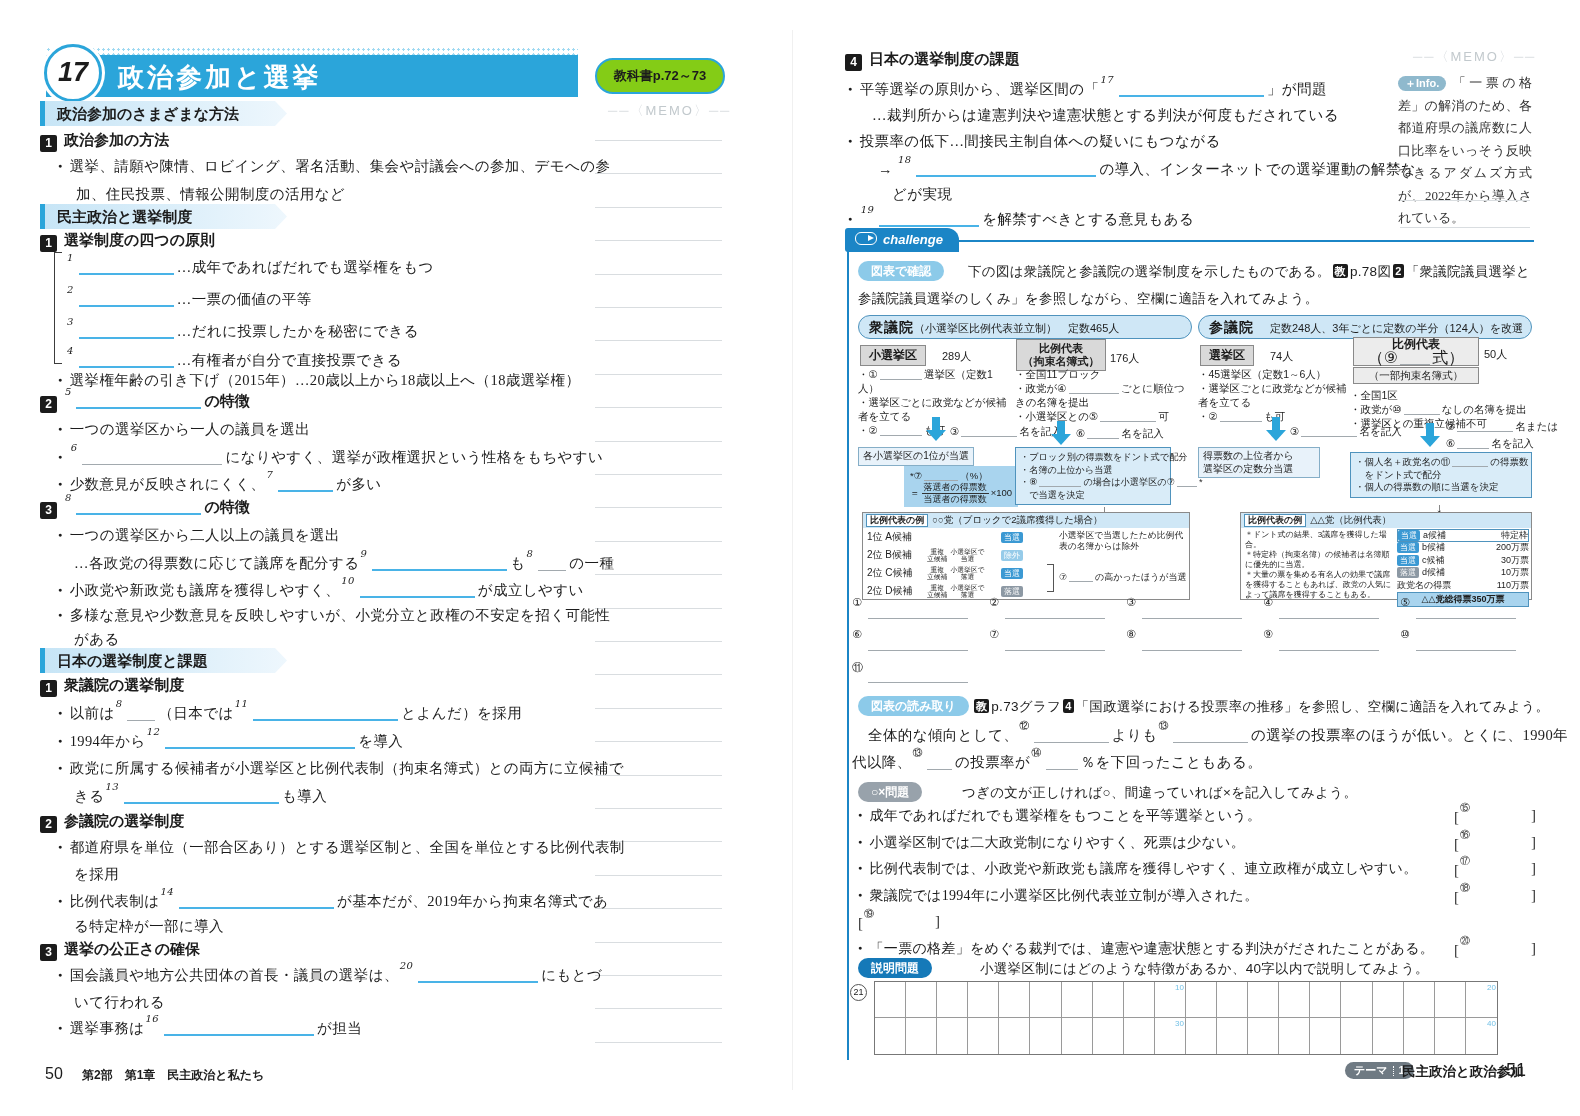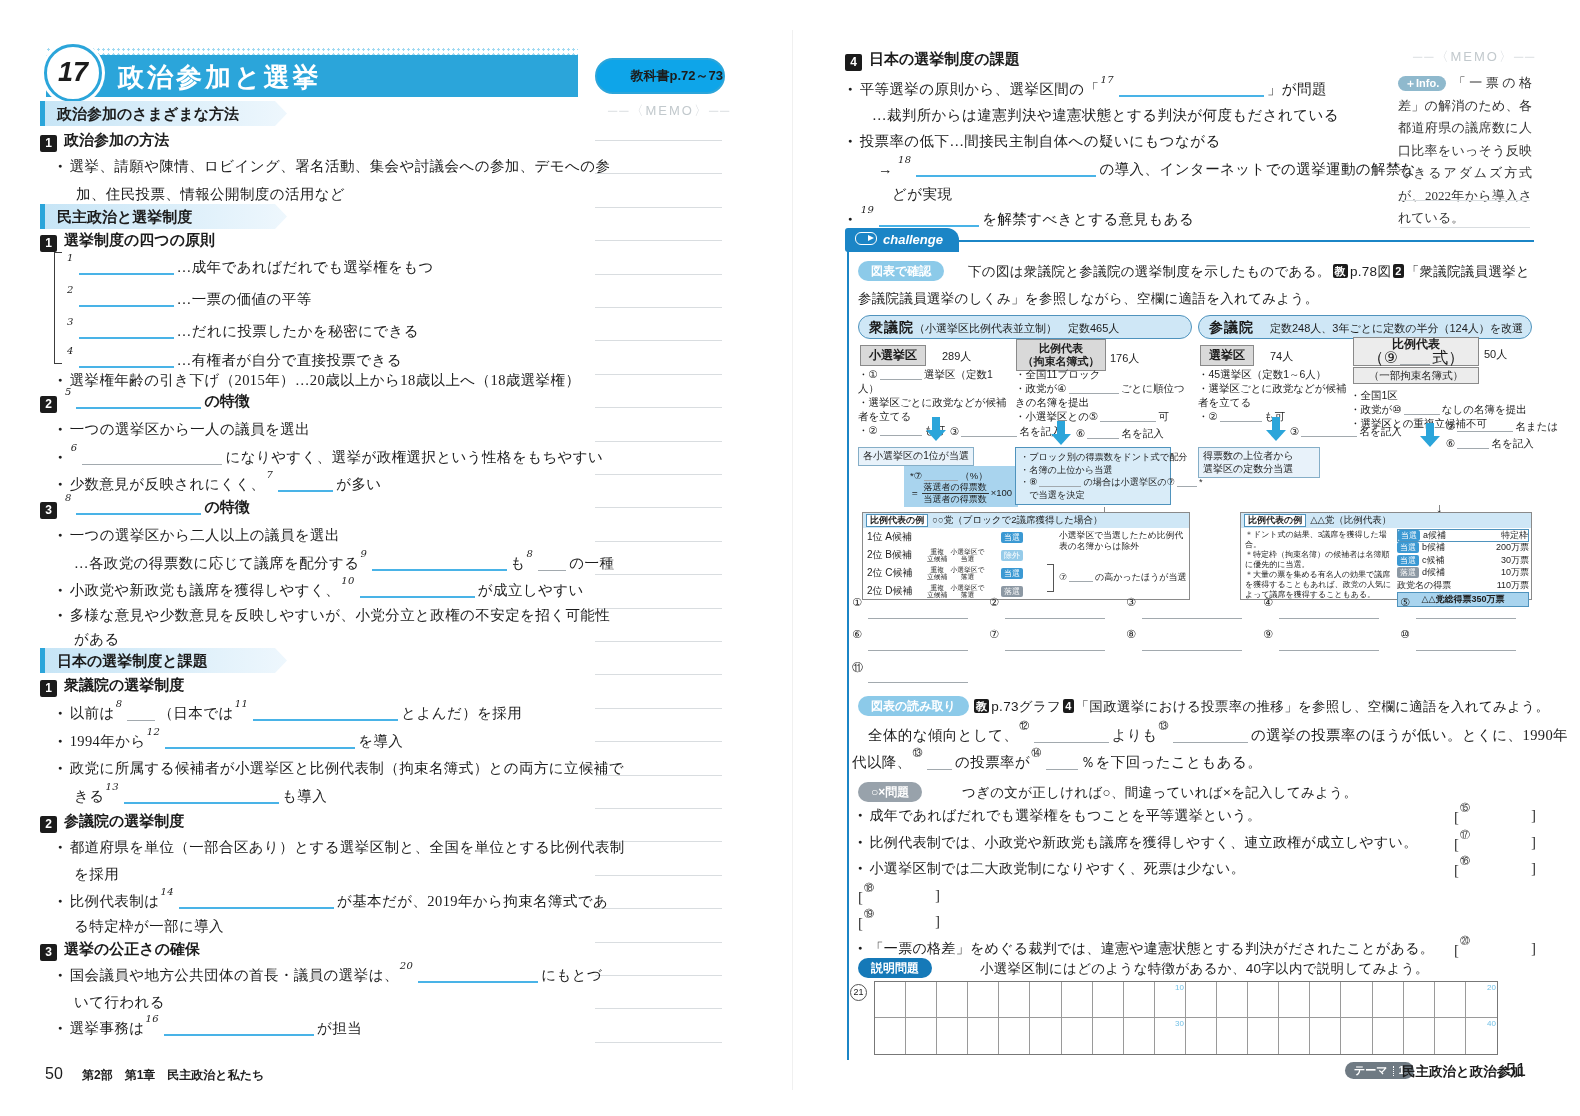--- a/index.html
+++ b/index.html
@@ -26,21 +26,21 @@
 .kbox{display:inline-block;background:#1b1b1b;color:#fff;font:bold 11px/14px "Liberation Sans",sans-serif;
   padding:0 2px;border-radius:2px;margin:0 2px;vertical-align:1px}
 
 .dots{position:absolute;left:46px;top:47px;width:532px;height:8px;
   background-image:radial-gradient(#9ed9f2 1px,transparent 1.3px);background-size:5px 5px}
 .hbar{position:absolute;left:46px;top:55px;width:532px;height:42px;background:var(--blue)}
 .htitle{position:absolute;left:72px;top:7px;font:bold 26px/30px "Liberation Sans",sans-serif;color:#fff;letter-spacing:3px}
 .lcirc{position:absolute;left:44px;top:44px;width:52px;height:52px;border:3px solid var(--blue);border-radius:50%;
   background:#fff;box-shadow:0 0 0 3px #fff;text-align:center;font:bold italic 27px/50px "Liberation Sans",sans-serif}
 .refpill{position:absolute;left:595px;top:58px;width:126px;height:32px;border:2px solid var(--blue);border-radius:18px;
-  background:#0ea5e9;text-align:right;font:bold 13px/32px "Liberation Sans",sans-serif}
+  background:#84cc16;text-align:center;font:bold 13px/32px "Liberation Sans",sans-serif}
 
 .stag{position:absolute;left:40px;width:230px;height:25px;border-left:5px solid var(--blue);
   background:linear-gradient(90deg,#c7e5f6,#eef7fd);font:bold 15px/25px "Liberation Sans",sans-serif;
   padding-left:12px;clip-path:polygon(0 0,calc(100% - 12px) 0,100% 50%,calc(100% - 12px) 100%,0 100%)}
 
 .memohd{position:absolute;color:var(--memotext);font:13px/1 "Liberation Sans",sans-serif;letter-spacing:2px}
 .memohd::before{content:"──〈";color:var(--memoline)}
 .memohd::after{content:"〉──";color:var(--memoline)}
 .memocol{position:absolute}
 .memoline{position:absolute;left:0;width:127px;height:1px;background:var(--memoline)}
@@ -346,20 +346,25 @@
   <div class="prbox" style="left:155px;top:52px;font-size:10.5px;line-height:15px">（一部拘束名簿式）</div>
   <div class="seats" style="left:286px;top:32px">50人</div>
   <div class="dglist" style="left:152px;top:73px;width:182px">
     <div>・全国1区</div>
     <div>・政党が⑩<span class="blank gray" style="width: 36px;"></span>なしの名簿を提出</div>
     <div>・選挙区との重複立候補不可</div>
   </div>
   <div class="barrow" style="left:222px;top:108px"></div>
   <div class="anote" style="left:248px;top:105px">③<span class="blank gray" style="width: 56px;"></span>名または</div>
   <div class="anote" style="left:248px;top:122px">⑥<span class="blank gray" style="width: 32px;"></span>名を記入</div>
+  <div class="ibox" style="left:152px;top:137px;width:182px;box-sizing:border-box;font-size:9.5px">
+    <div>・個人名＋政党名の⑪<span class="blank gray" style="width: 36px;"></span>の得票数</div>
+    <div>　をドント式で配分</div>
+    <div>・個人の得票数の順に当選を決定</div>
+  </div>
   <div class="sarrow" style="left:238px;top:186px"></div>
   <div class="exbox" style="left:42px;top:197px;width:290px;height:86px">
     <div class="exhead">
         <span class="exlabel">比例代表の例</span>
         <span>△△党（比例代表）</span>
       </div>
     <div class="exnotes" id="exRnotes">
         <div class="exnote">＊ドント式の結果、3議席を獲得した場合。</div>
         <div class="exnote">＊特定枠（拘束名簿）の候補者は名簿順に優先的に当選。</div>
         <div class="exnote">＊大量の票を集める有名人の効果で議席を獲得することもあれば、政党の人気によって議席を獲得することもある。</div>
@@ -416,28 +421,29 @@
 <div class="ln" style="left:852px;top:753px">代以降、<sup class="bnc">⑬</sup><span class="blank gray" style="width: 25px;"></span>の投票率が<sup class="bnc">⑭</sup><span class="blank gray" style="width: 32px;"></span>％を下回ったこともある。</div>
 
 <div class="pill gy" style="left:858px;top:782px">○×問題</div>
 <div class="gln" style="left:962px;top:785px">つぎの文が正しければ○、間違っていれば×を記入してみよう。</div>
 <div id="oxlist">
     <div class="oxrow">
       <div class="oxtext">成年であればだれでも選挙権をもつことを平等選挙という。</div>
       <div class="oxans"><sup class="bnc">⑮</sup></div>
     </div>
     <div class="oxrow">
+      <div class="oxtext">小選挙区制では二大政党制になりやすく、死票は少ない。</div>
+      <div class="oxans"><sup class="bnc">⑯</sup></div>
+    </div>
+    <div class="oxrow">
       <div class="oxtext">比例代表制では、小政党や新政党も議席を獲得しやすく、連立政権が成立しやすい。</div>
       <div class="oxans"><sup class="bnc">⑰</sup></div>
     </div>
     <div class="oxrow">
-      <div class="oxtext">小選挙区制では二大政党制になりやすく、死票は少ない。</div>
-      <div class="oxans"><sup class="bnc">⑯</sup></div>
-    </div>
-    <div class="oxrow">
+      <div class="oxtext">衆議院では1994年に小選挙区比例代表並立制が導入された。</div>
       <div class="oxans"><sup class="bnc">⑱</sup></div>
     </div>
     <div class="oxrow">
       <div class="oxans"><sup class="bnc">⑲</sup></div>
     </div>
     <div class="oxrow">
       <div class="oxtext">「一票の格差」をめぐる裁判では、違憲や違憲状態とする判決がだされたことがある。</div>
       <div class="oxans"><sup class="bnc">⑳</sup></div>
     </div>
   </div>

